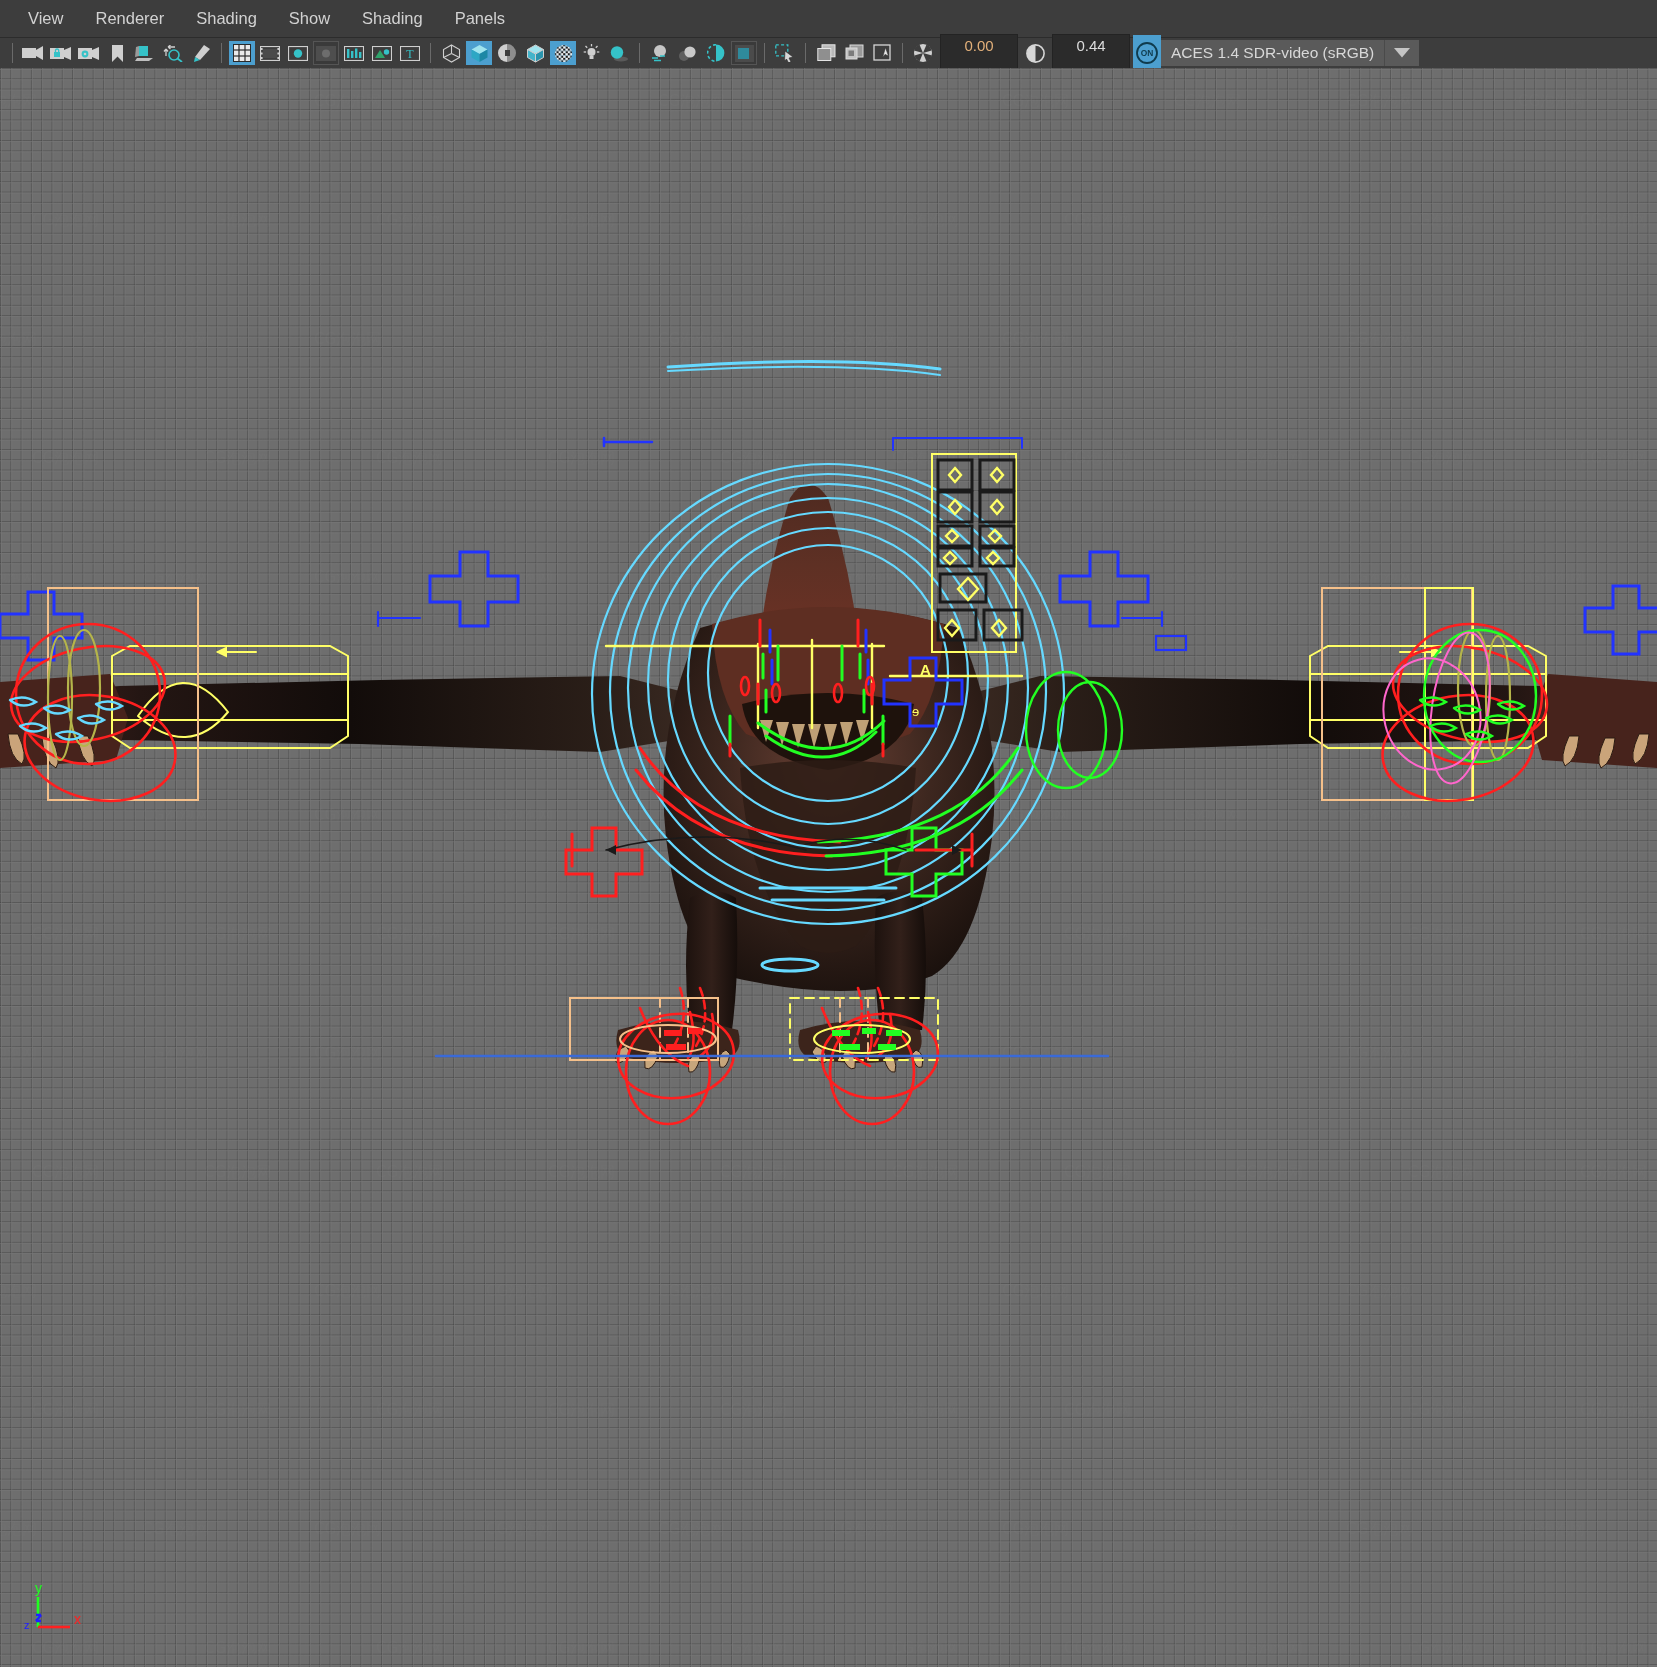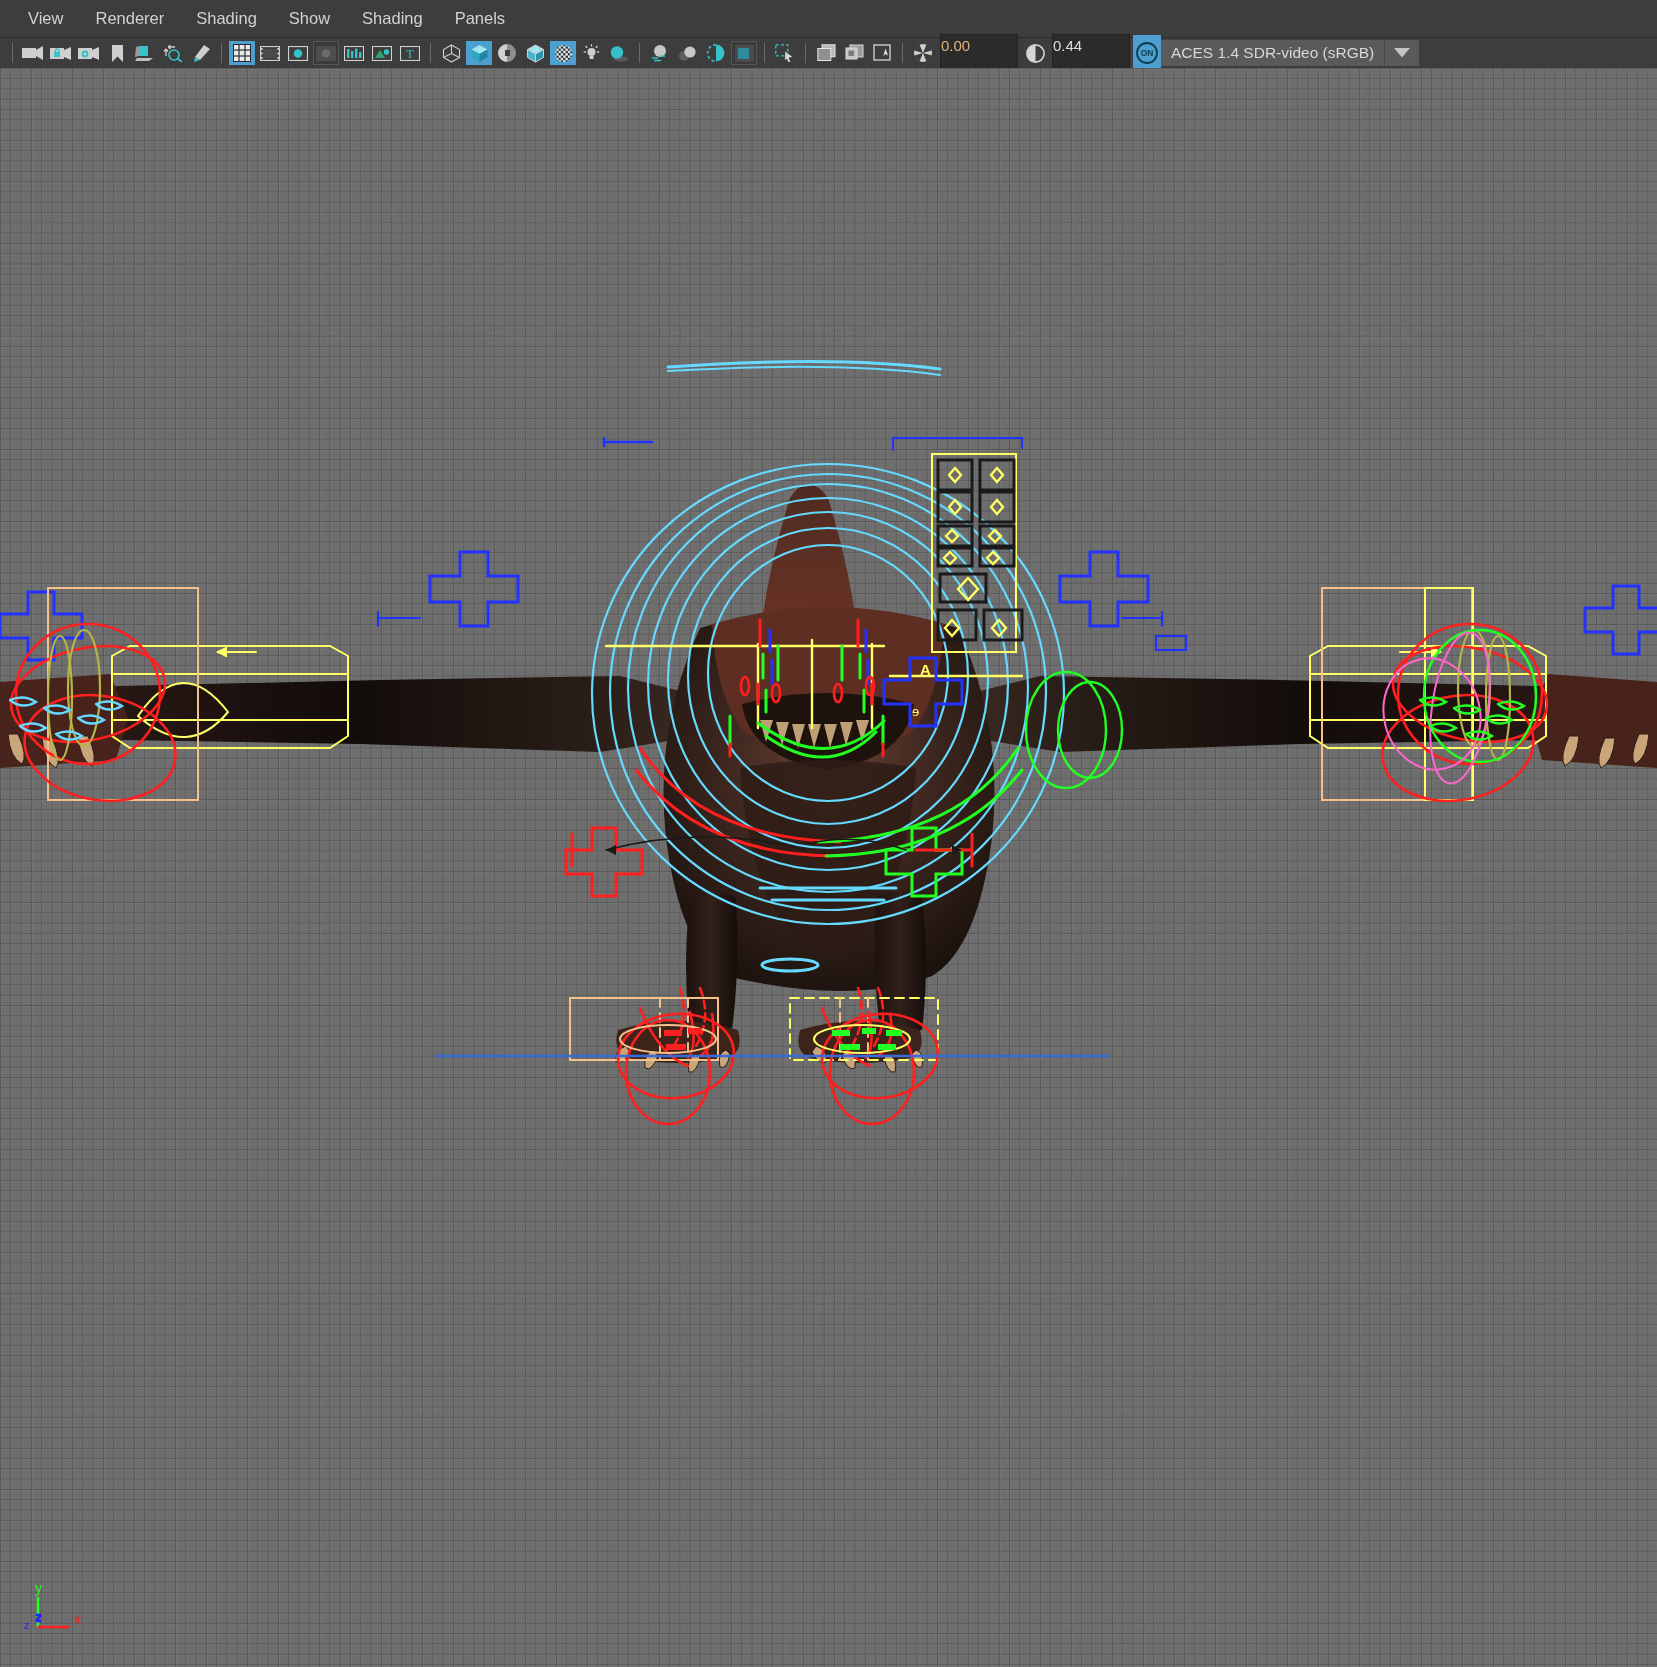--- a/index.html
+++ b/index.html
@@ -26,21 +26,21 @@
   .tb-btn{
     width:26px;height:24px;margin:0 1px;flex:none;
     display:flex;align-items:center;justify-content:center;
     position:relative;box-sizing:border-box;
   }
   .tb-btn.on{background:#4c9fcf;}
   .tb-btn.framed{border:1px solid #555;background:#3a3a3a;}
 
   .num-field{
     height:38px;min-width:78px;background:#2b2b2b;border:1px solid #232323;
-    color:#e2b07a;font-size:15px;line-height:22px;text-align:left;
+    color:#e2b07a;font-size:15px;line-height:22px;text-align:center;
     margin:0 3px;flex:none;box-sizing:border-box;
   }
   .num-field.white{color:#dcdcdc;}
   .onbadge{
     width:28px;height:37px;background:#4c9fcf;flex:none;
     display:flex;align-items:center;justify-content:center;
   }
   #cmselect{
     height:26px;background:#5a5a5a;color:#d8d8d8;font-size:15.5px;
     line-height:26px;padding:0 10px;flex:none;white-space:nowrap;

